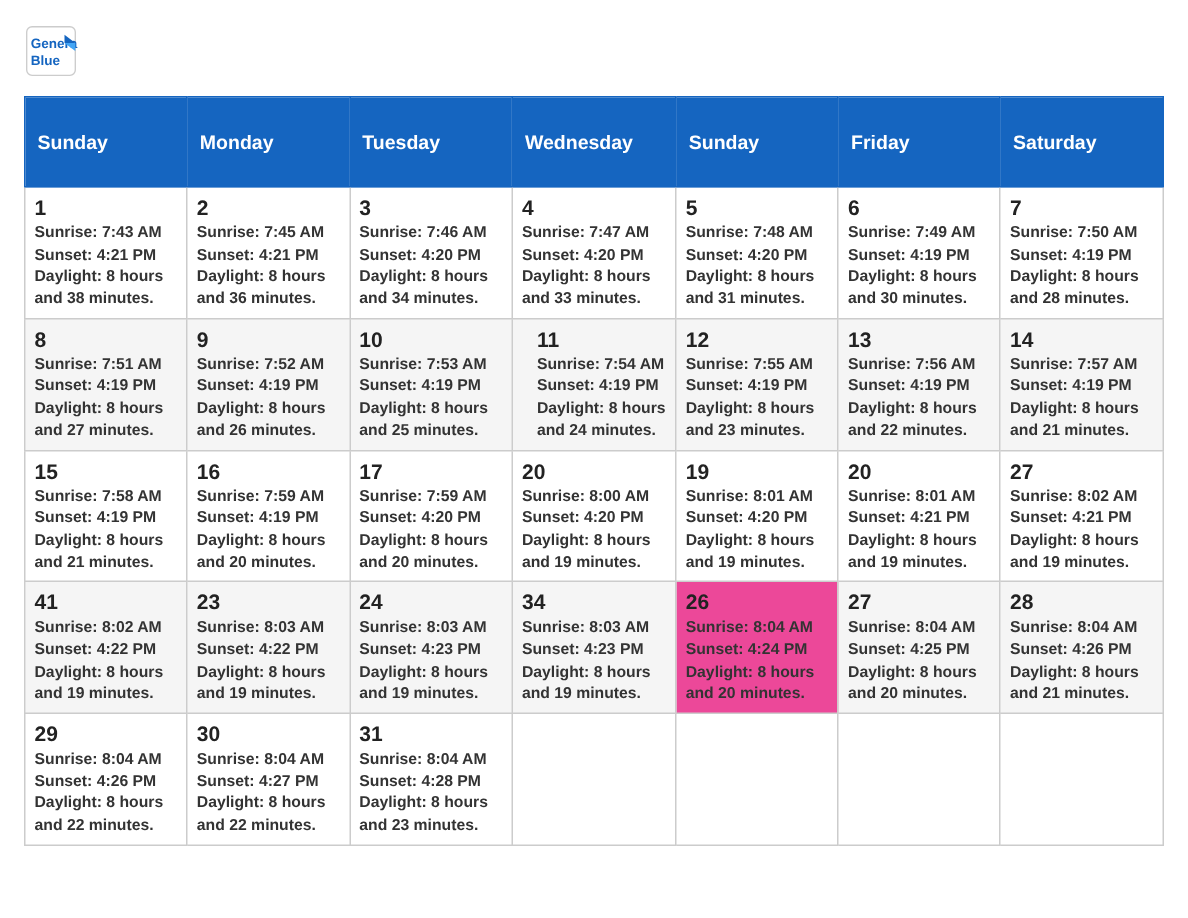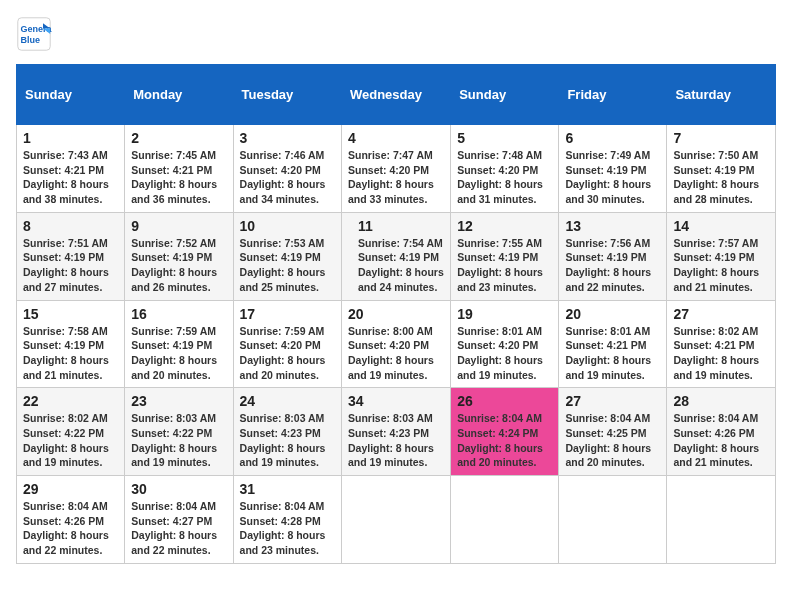--- a/index.html
+++ b/index.html
@@ -211,21 +211,21 @@
           <span class="day-number">20</span>
           <div class="day-info">Sunrise: 8:01 AM<br>Sunset: 4:21 PM<br>Daylight: 8 hours and 19 minutes.</div>
         </td>
         <td>
           <span class="day-number">27</span>
           <div class="day-info">Sunrise: 8:02 AM<br>Sunset: 4:21 PM<br>Daylight: 8 hours and 19 minutes.</div>
         </td>
       </tr>
       <tr>
         <td style="background: rgb(245, 245, 245);">
-          <span class="day-number">22</span>
+          <span class="day-number">41</span>
           <div class="day-info">Sunrise: 8:02 AM<br>Sunset: 4:22 PM<br>Daylight: 8 hours and 19 minutes.</div>
         </td>
         <td style="background: rgb(245, 245, 245);">
           <span class="day-number">23</span>
           <div class="day-info">Sunrise: 8:03 AM<br>Sunset: 4:22 PM<br>Daylight: 8 hours and 19 minutes.</div>
         </td>
         <td style="background: rgb(245, 245, 245);">
           <span class="day-number">24</span>
           <div class="day-info">Sunrise: 8:03 AM<br>Sunset: 4:23 PM<br>Daylight: 8 hours and 19 minutes.</div>
         </td>

